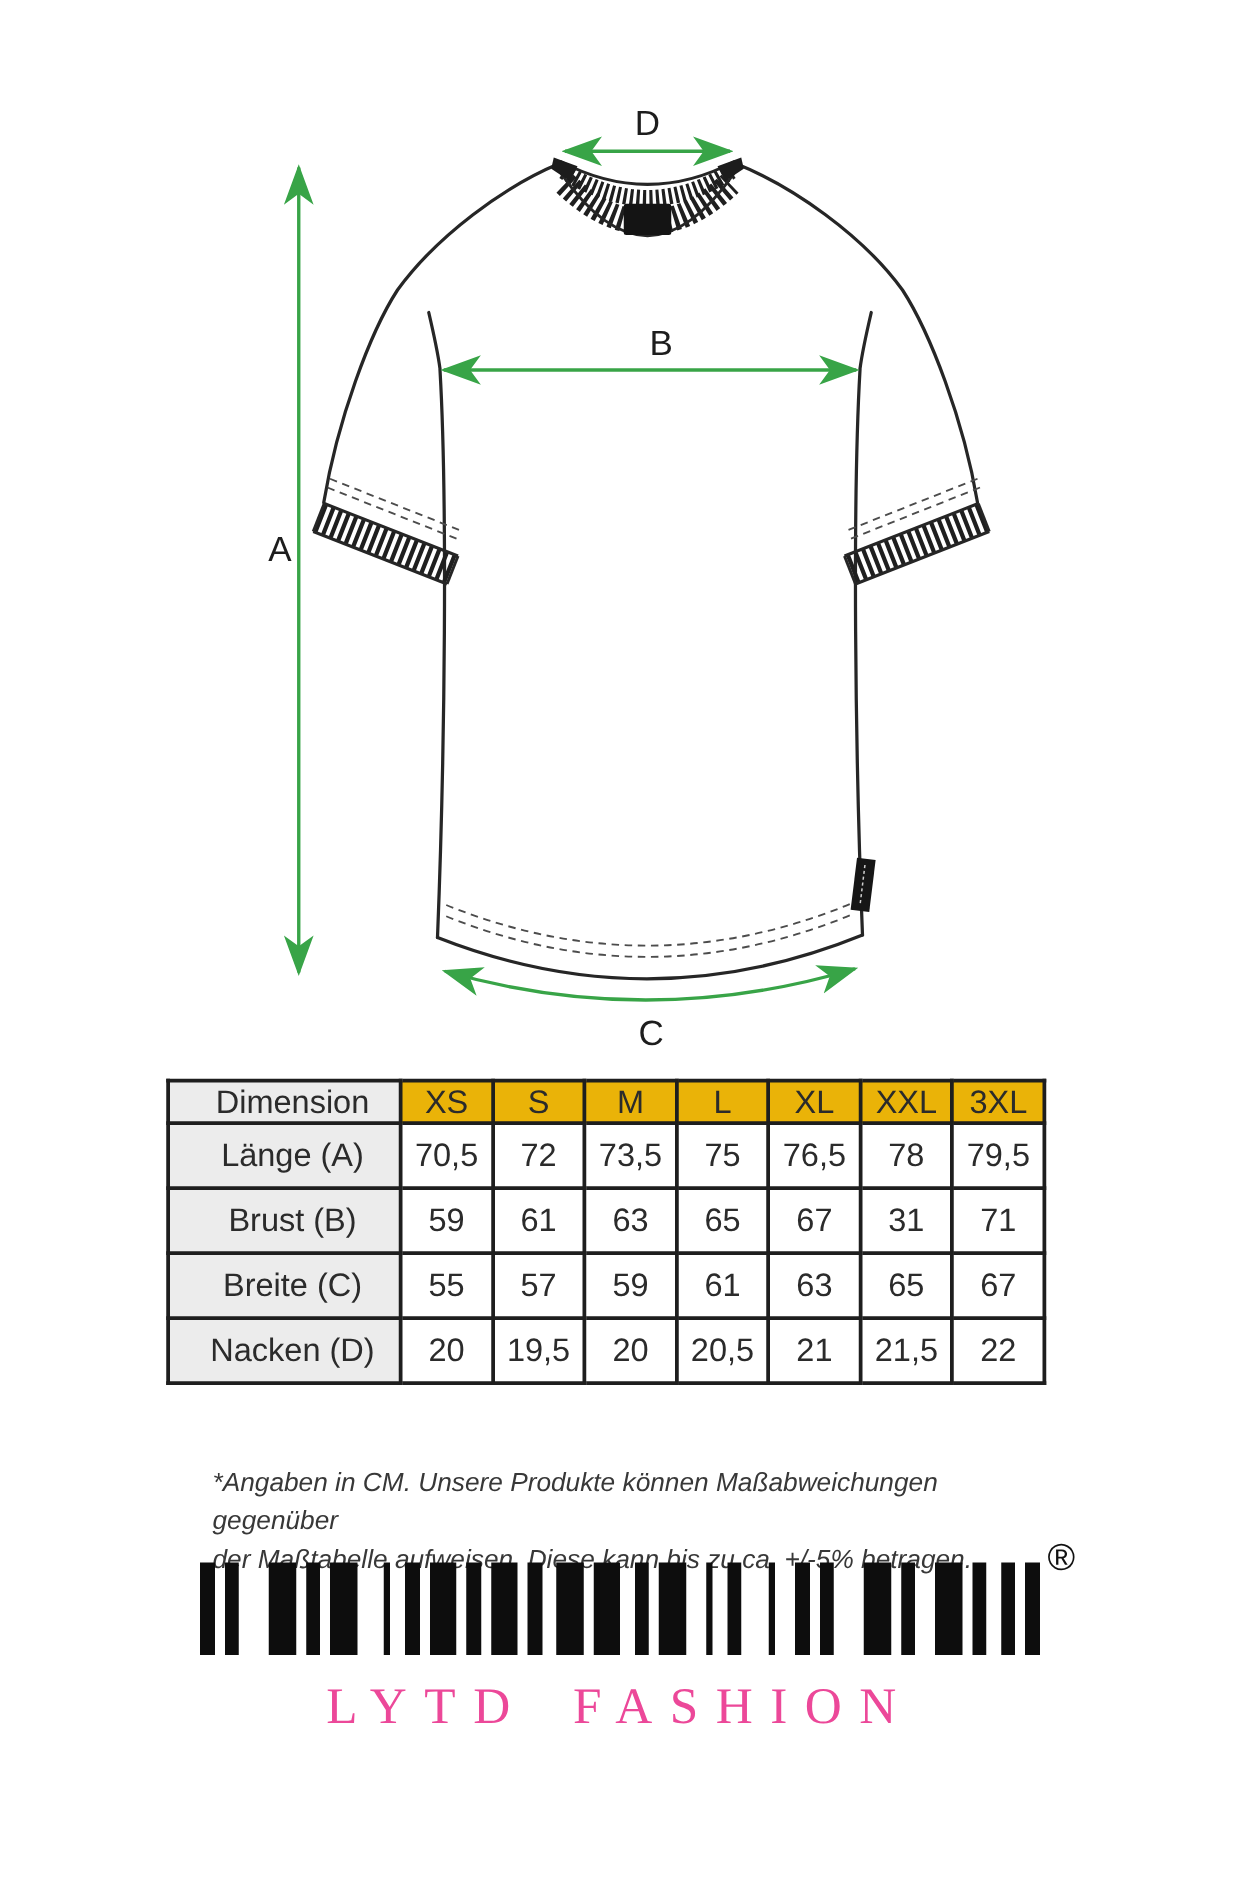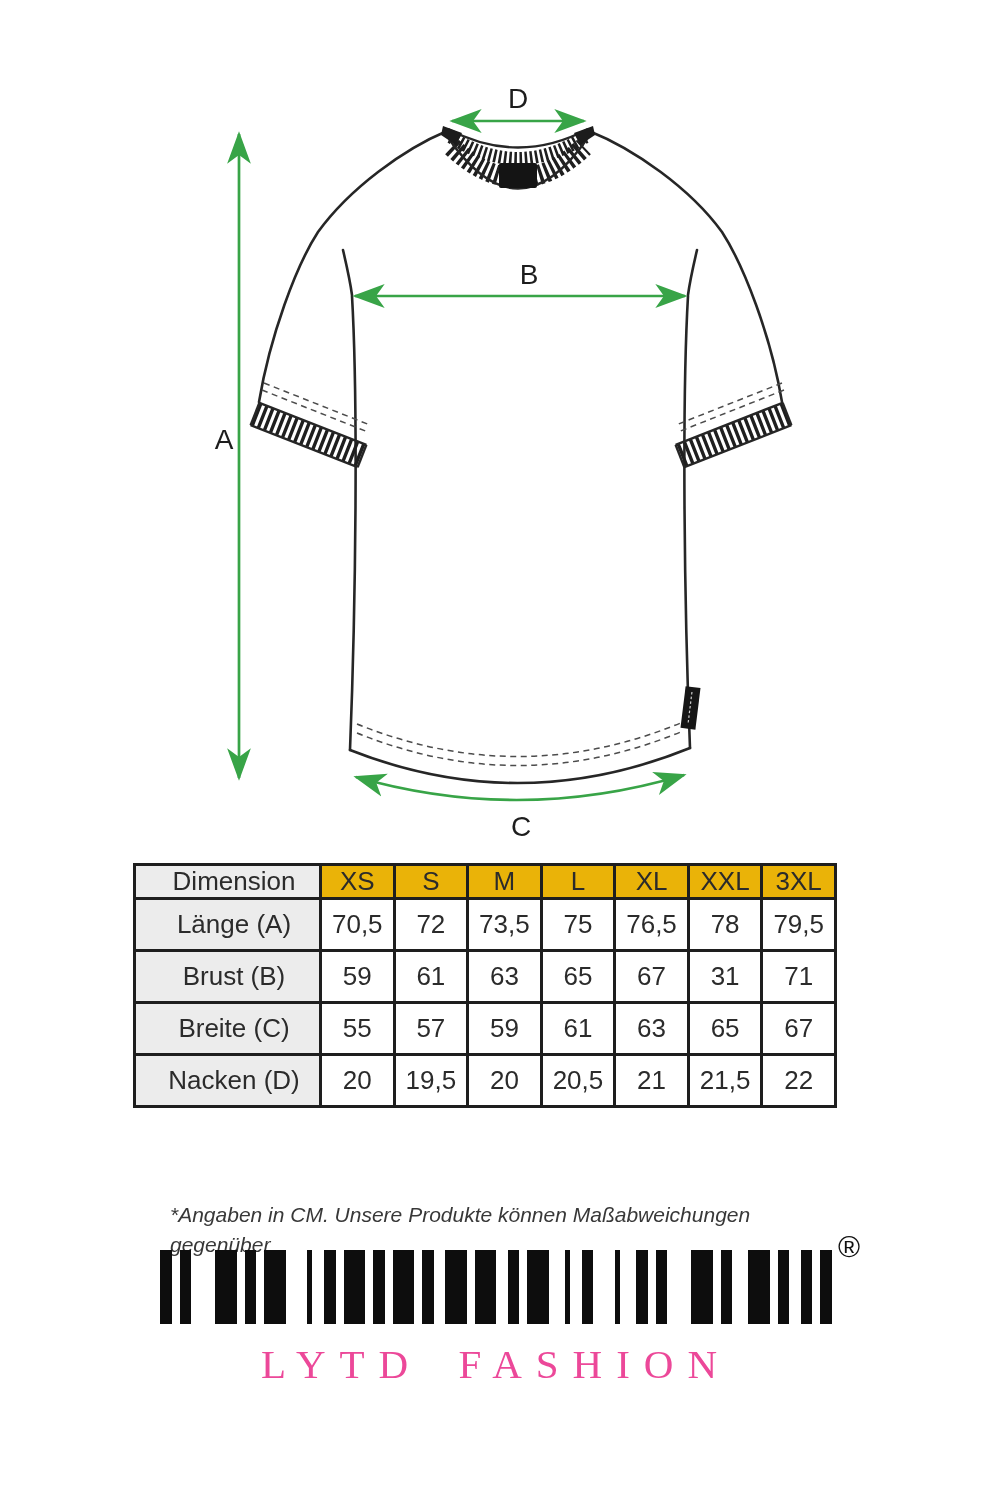--- a/index.html
+++ b/index.html
@@ -10,21 +10,21 @@
   
   table.size{position:absolute;left:133px;top:863px;width:704px;height:245px;
              border-collapse:collapse;table-layout:fixed;font-size:26px;color:#2b2b2b;}
   table.size th,table.size td{border:3px solid #1e1e1e;font-weight:400;text-align:center;
              background:#ffffff;padding:0;}
   table.size th{background:#eab308;}
   table.size .col-dim{width:170px;text-align:center;padding-left:13px;background:#ececec;}
 
   
   .footnote{position:absolute;left:170px;top:1172px;width:680px;font-style:italic;
-            font-size:21px;line-height:1.45;color:#383838;margin-top:28px;}
+            font-size:21px;line-height:1.45;color:#383838;}
 
   
   .bottom{position:absolute;left:160px;top:1250px;width:672px;text-align:center;}
   .barcode{display:flex;width:672px;height:74px;}
   .barcode>div{flex-basis:0;}
   .barcode .bar{background:#0d0d0d;}
   .reg{position:absolute;left:678px;top:-20px;font-size:30px;color:#111;font-style:normal;}
   .brandname{margin-top:16px;font-family:"Liberation Serif",serif;font-size:41px;
              letter-spacing:14px;word-spacing:12px;color:#ec4899;white-space:nowrap;}
   .brandnum{margin-top:10px;font-family:"Liberation Serif",serif;font-size:23px;
@@ -169,20 +169,21 @@
           <td>20,5</td>
           <td>21</td>
           <td>21,5</td>
           <td>22</td>
         </tr>
       </tbody>
   </table>
 
   <div class="footnote">
     <div>*Angaben in CM. Unsere Produkte können Maßabweichungen gegenüber</div>
+    <div>der Maßtabelle aufweisen. Diese kann bis zu ca. +/-5% betragen.</div>
   </div>
 
   <div class="bottom">
     <span class="reg">®</span>
     <div class="barcode">
         <div class="bar" style="flex-grow: 13;"></div>
         <div class="gap" style="flex-grow: 9;"></div>
         <div class="bar" style="flex-grow: 13;"></div>
         <div class="gap" style="flex-grow: 27;"></div>
         <div class="bar" style="flex-grow: 24;"></div>

